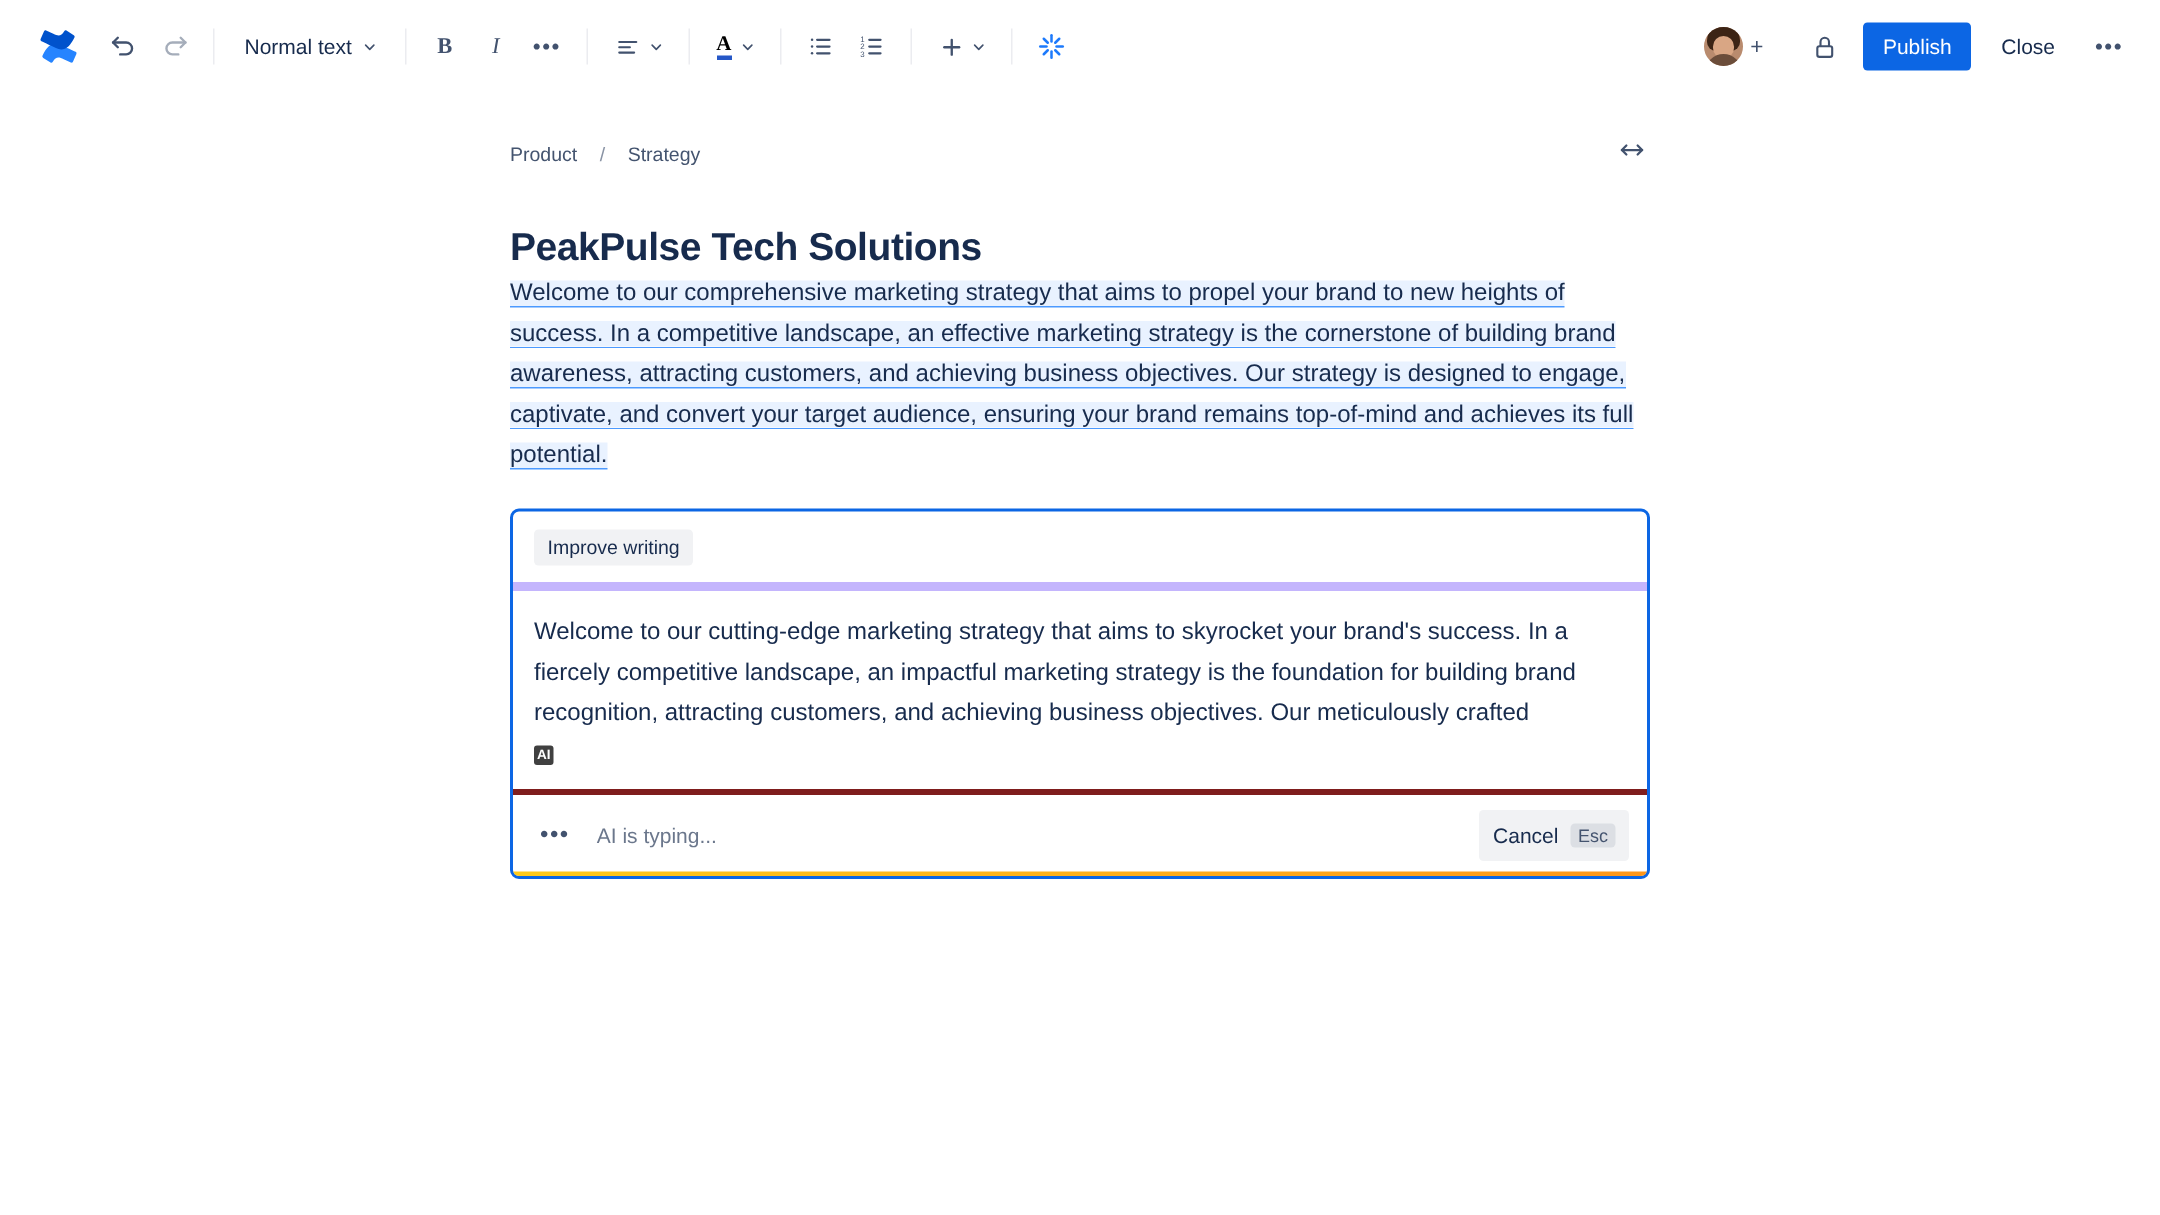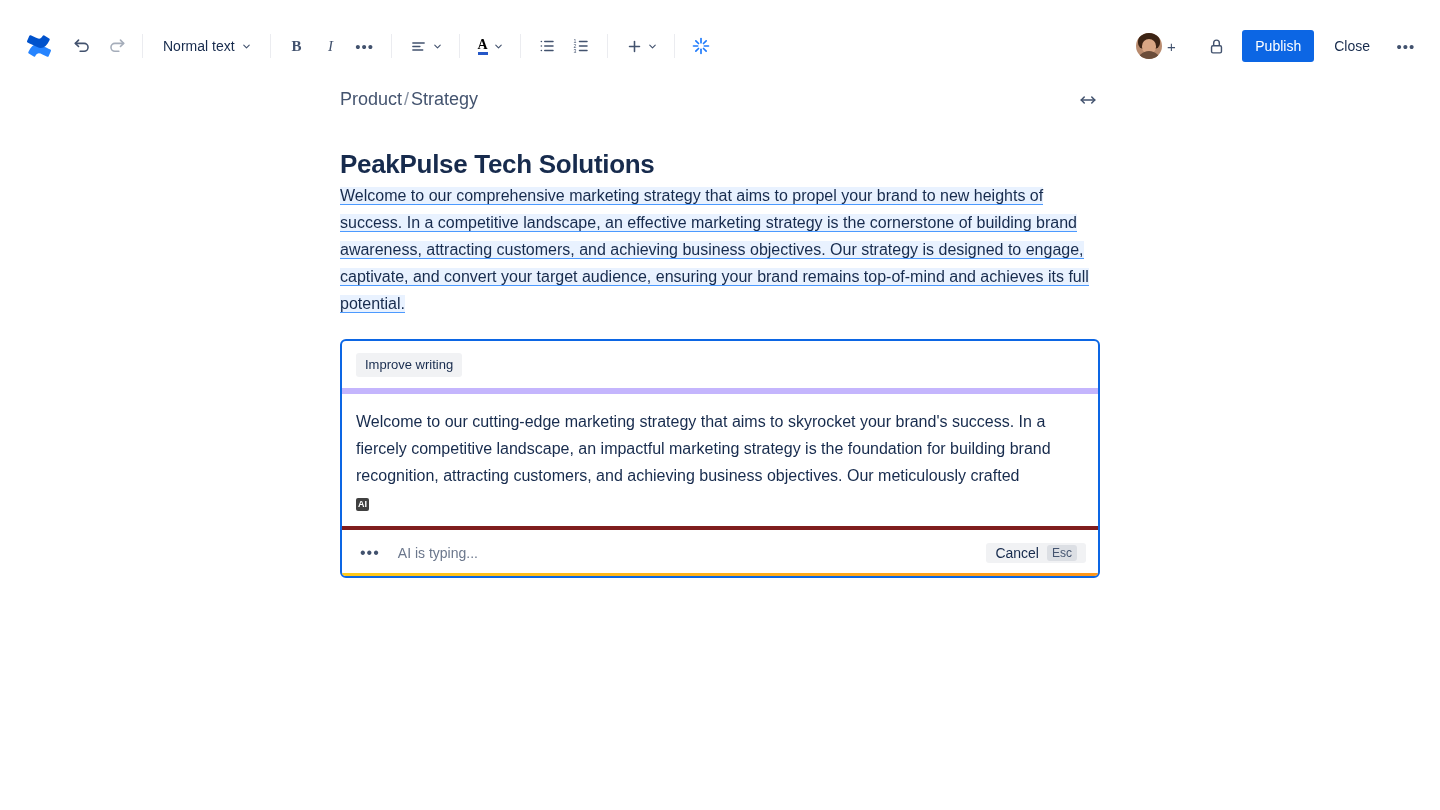--- a/index.html
+++ b/index.html
@@ -10,21 +10,21 @@
     font-family: "Liberation Sans", sans-serif;
     color: #172b4d;
     overflow: hidden;
   }
 
   
   .toolbar {
     position: relative;
     height: 62px;
     display: flex;
-    align-items: flex-end;
+    align-items: center;
     padding: 0 18px 0 24px;
     background: #ffffff;
   }
   .tb-left { display: flex; align-items: center; gap: 2px; }
   .tb-right { display: flex; align-items: center; gap: 10px; margin-left: auto; }
 
   .logo {
     width: 30px; height: 30px;
     display: flex; align-items: center; justify-content: center;
     margin-right: 10px;
@@ -116,22 +116,22 @@
   
   .page {
     padding-top: 26px;
   }
   .content {
     width: 760px;
     margin: 0 auto;
     position: relative;
   }
   .breadcrumb {
-    display: flex; align-items: center; gap: 2px;
-    font-size: 18px; color: #6b778c;
+    display: flex; align-items: flex-end; gap: 15px;
+    font-size: 13px; color: #6b778c;
     height: 22px;
   }
   .breadcrumb a { color: #44546f; text-decoration: none; cursor: pointer; }
   .bc-sep { color: #8993a4; }
   .width-toggle {
     position: absolute; right: 0; top: 0;
     width: 24px; height: 24px;
     display: flex; align-items: center; justify-content: center;
     color: #42526e; cursor: pointer; border-radius: 3px;
   }
@@ -213,21 +213,21 @@
     color: #42526e; font-size: 16px; letter-spacing: 1px;
     padding: 0 6px; height: 26px; display: flex; align-items: center;
     border-radius: 3px; cursor: pointer;
   }
   .typing { font-size: 14px; color: #6b778c; }
   .cancel-btn {
     margin-left: auto;
     display: flex; align-items: center; gap: 8px;
     background: #f1f2f4;
     border: none; border-radius: 3px;
-    height: 20px; padding: 0 9px;
+    height: 34px; padding: 0 9px;
     font-size: 14px; color: #172b4d; cursor: pointer;
   }
   .kbd {
     background: #dcdfe4;
     border-radius: 3px;
     font-size: 12px;
     padding: 1px 5px;
     color: #44546f;
   }
 </style>

